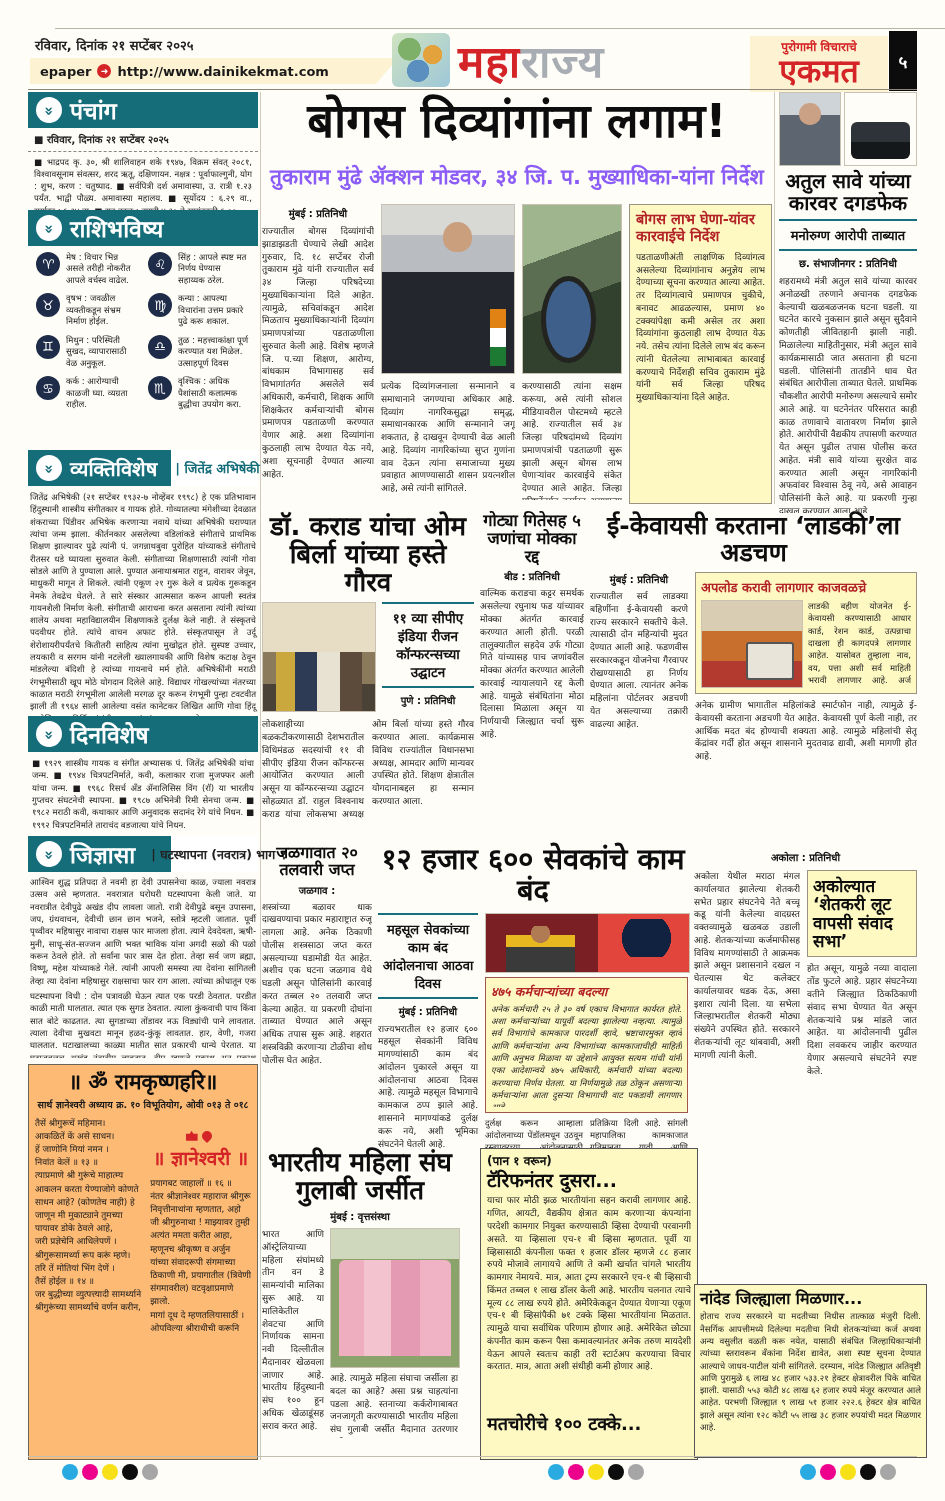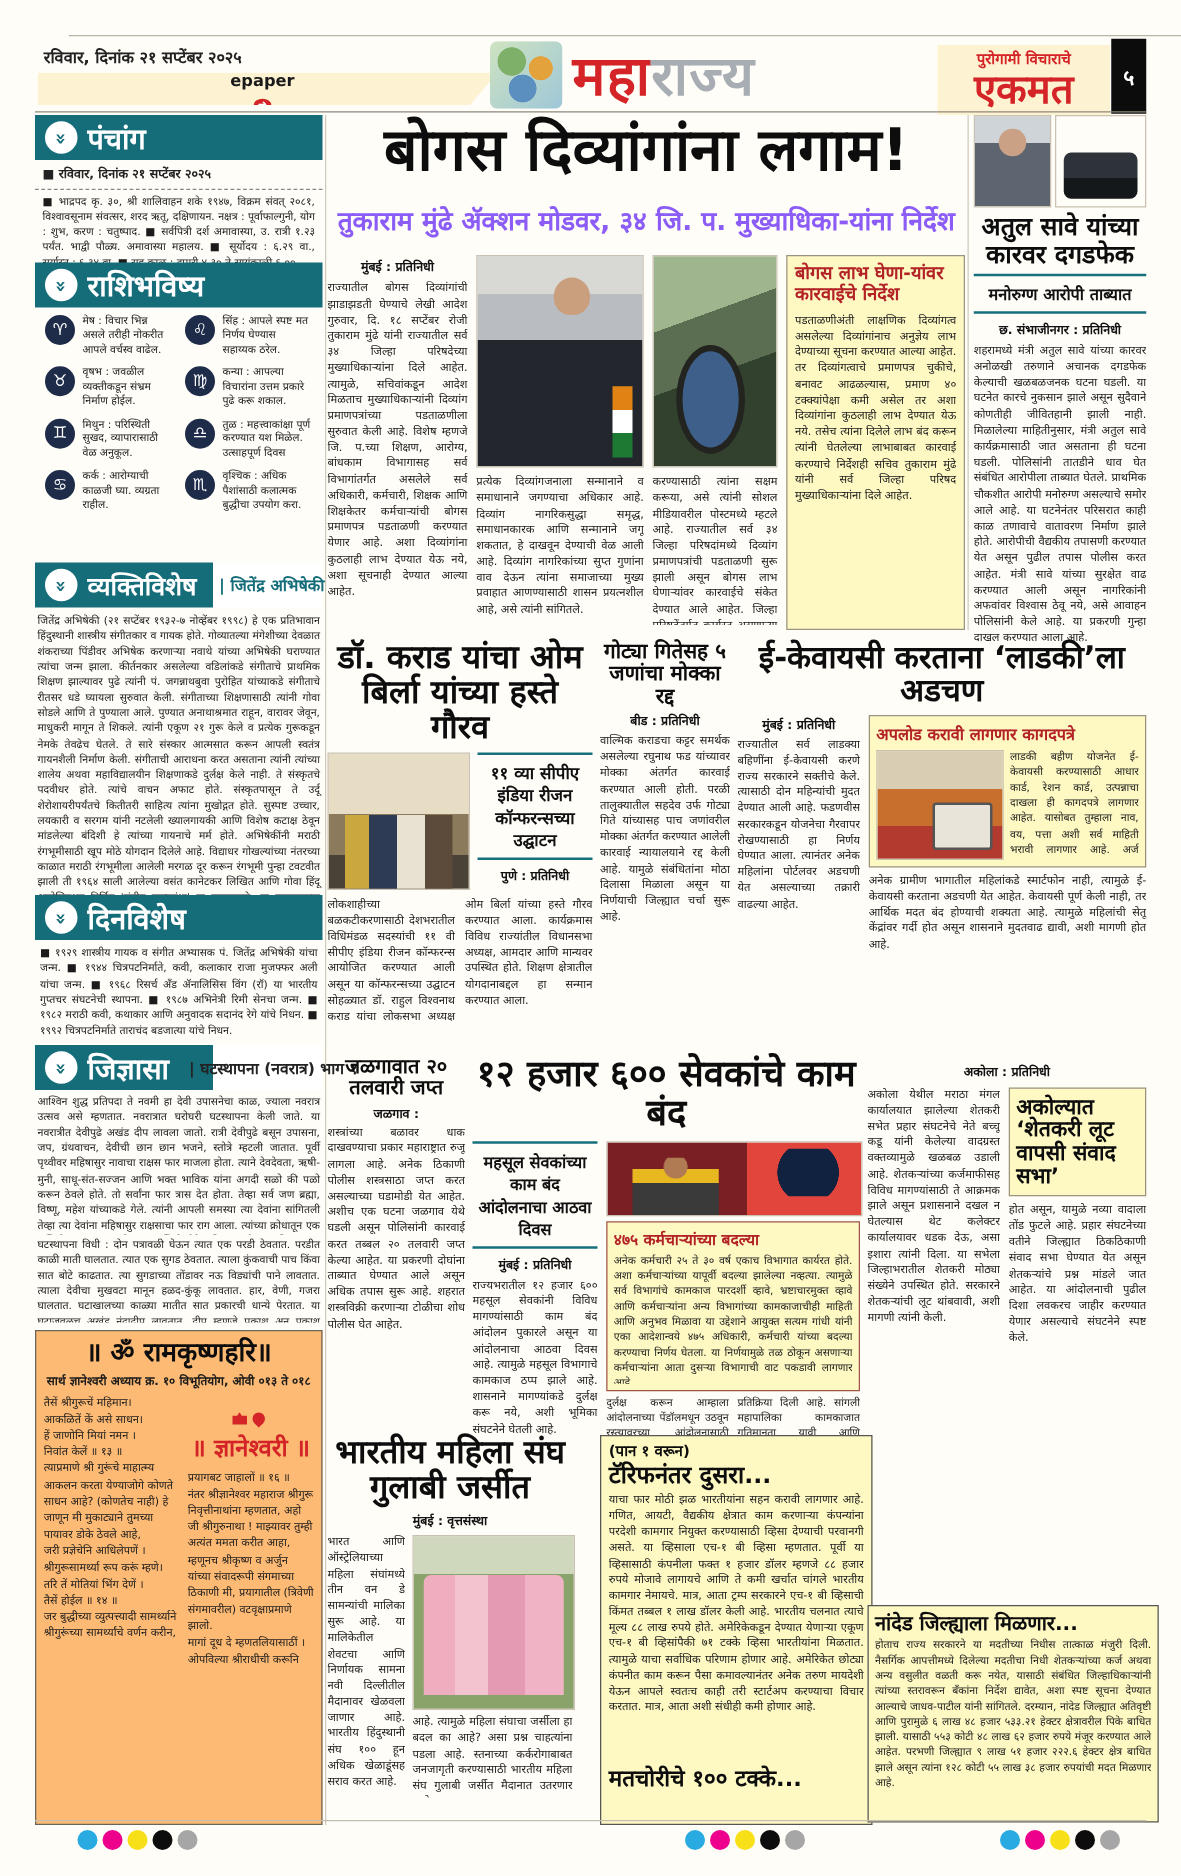--- a/index.html
+++ b/index.html
@@ -5,21 +5,21 @@
   html,body{margin:0;padding:0;background:#e9e9e9;}
   #page{position:relative;width:945px;height:1501px;background:#fffdf8;margin:0 auto;
         font-family:"DejaVu Sans",sans-serif;color:#1a1a1a;overflow:hidden;}
   .abs{position:absolute;}
   .hline{position:absolute;background:#b9b4a8;height:1px;}
   .vline{position:absolute;background:#cfcabc;width:1px;}
 
   
   .dateline{font-size:13px;font-weight:bold;color:#222;}
   .epaper-ribbon{background:#fdf3d2;height:26px;display:flex;align-items:center;gap:6px;
-    padding:0 18px 0 10px;clip-path:polygon(0 0,100% 0,94% 100%,0 100%);font-weight:bold;font-size:13px;flex-direction:column;}
+    padding:0 18px 0 10px;clip-path:polygon(0 0,100% 0,94% 100%,0 100%);font-weight:bold;font-size:13px;}
   .epaper-ico{width:14px;height:14px;border-radius:50%;background:#d42427;color:#fff;display:inline-flex;
     align-items:center;justify-content:center;font-size:9px;}
   .mast-map{width:58px;height:54px;border-radius:6px;
     background:radial-gradient(circle at 30% 30%,#7fb069 0 20%,transparent 21%),
                radial-gradient(circle at 70% 40%,#e3a23c 0 18%,transparent 19%),
                radial-gradient(circle at 45% 70%,#5a8fc0 0 22%,transparent 23%),
                linear-gradient(135deg,#cfe3c0,#9ec7d8);}
   .mast-title{font-size:44px;font-weight:bold;letter-spacing:1px;line-height:1;}
   .mast-maha{color:#d42427;}
   .mast-rajya{color:#a7adb3;}
@@ -293,21 +293,21 @@
 
   <div class="abs" style="left:590px;top:512px;width:327px;height:324px;">
     <div class="h-black" style="font-size:25px;text-align:center;">ई-केवायसी करताना ‘लाडकी’ला अडचण</div>
     <div style="display:flex;gap:7px;margin-top:6px;">
       <div style="width:98px;">
         <div class="byline">मुंबई : प्रतिनिधी</div>
         <div class="body-sm" style="height:244px;margin-top:4px;">राज्यातील सर्व लाडक्या बहिणींना ई-केवायसी करणे राज्य सरकारने सक्तीचे केले. त्यासाठी दोन महिन्यांची मुदत देण्यात आली आहे. फडणवीस सरकारकडून योजनेचा गैरवापर रोखण्यासाठी हा निर्णय घेण्यात आला. त्यानंतर अनेक महिलांना पोर्टलवर अडचणी येत असल्याच्या तक्रारी वाढल्या आहेत.</div>
       </div>
       <div style="flex:1;">
         <div class="boxed" style="padding:5px;">
-          <div class="red-kicker" style="font-size:13px;margin-bottom:4px;">अपलोड करावी लागणार कागदपत्रे</div>
+          <div class="red-kicker" style="font-size:13px;margin-bottom:4px;">अपलोड करावी लागणार काजवळच्रे</div>
           <div style="display:flex;gap:5px;">
             <div class="ph ph-ekyc" style="width:100px;height:86px;"></div>
             <div class="body-xs" style="flex:1;height:86px;">लाडकी बहीण योजनेत ई-केवायसी करण्यासाठी आधार कार्ड, रेशन कार्ड, उत्पन्नाचा दाखला ही कागदपत्रे लागणार आहेत. यासोबत तुम्हाला नाव, वय, पत्ता अशी सर्व माहिती भरावी लागणार आहे. अर्ज करताना जी कागदपत्रे अपलोड केली होती, तीच पुन्हा अपलोड करावी लागणार आहेत.</div>
           </div>
         </div>
         <div class="body-sm" style="height:138px;margin-top:5px;">अनेक ग्रामीण भागातील महिलांकडे स्मार्टफोन नाही, त्यामुळे ई-केवायसी करताना अडचणी येत आहेत. केवायसी पूर्ण केली नाही, तर आर्थिक मदत बंद होण्याची शक्यता आहे. त्यामुळे महिलांची सेतू केंद्रांवर गर्दी होत असून शासनाने मुदतवाढ द्यावी, अशी मागणी होत आहे.</div>
       </div>
     </div>
   </div>
 
@@ -320,21 +320,21 @@
   <div class="abs" style="left:378px;top:844px;width:310px;height:296px;">
     <div class="h-black" style="font-size:29px;text-align:center;">१२ हजार ६०० सेवकांचे काम बंद</div>
     <div style="display:flex;gap:7px;margin-top:6px;">
       <div style="width:100px;">
         <div class="subhead-rule" style="font-size:13px;">महसूल सेवकांच्या काम बंद आंदोलनाचा आठवा दिवस</div>
         <div class="byline" style="margin:5px 0;">मुंबई : प्रतिनिधी</div>
         <div class="body-sm" style="height:140px;">राज्यभरातील १२ हजार ६०० महसूल सेवकांनी विविध मागण्यांसाठी काम बंद आंदोलन पुकारले असून या आंदोलनाचा आठवा दिवस आहे. त्यामुळे महसूल विभागाचे कामकाज ठप्प झाले आहे. शासनाने मागण्यांकडे दुर्लक्ष करू नये, अशी भूमिका संघटनेने घेतली आहे.</div>
       </div>
       <div style="flex:1;">
         <div class="ph ph-sevak" style="width:100%;height:58px;"></div>
-        <div class="boxed" style="padding:5px;margin-top:4px;border-color:#a0554d;">
+        <div class="boxed" style="padding:5px;margin-top:4px;border-color:#a0554d;font-style:italic;">
           <div class="red-kicker" style="font-size:12.5px;margin-bottom:3px;">४७५ कर्मचाऱ्यांच्या बदल्या</div>
           <div class="body-xs" style="height:104px;">अनेक कर्मचारी २५ ते ३० वर्ष एकाच विभागात कार्यरत होते. अशा कर्मचाऱ्यांच्या यापूर्वी बदल्या झालेल्या नव्हत्या. त्यामुळे सर्व विभागांचे कामकाज पारदर्शी व्हावे, भ्रष्टाचारमुक्त व्हावे आणि कर्मचाऱ्यांना अन्य विभागांच्या कामकाजाचीही माहिती आणि अनुभव मिळावा या उद्देशाने आयुक्त सत्यम गांधी यांनी एका आदेशान्वये ४७५ अधिकारी, कर्मचारी यांच्या बदल्या करण्याचा निर्णय घेतला. या निर्णयामुळे तळ ठोकून असणाऱ्या कर्मचाऱ्यांना आता दुसऱ्या विभागाची वाट पकडावी लागणार आहे.</div>
         </div>
         <div class="body-xs" style="columns:2;column-gap:7px;height:58px;margin-top:4px;">दुर्लक्ष करून आम्हाला आंदोलनाच्या पेंडॉलमधून उठवून रस्त्यावरच्या आंदोलनासाठी मजबूर करत असल्याची प्रतिक्रिया दिली आहे. सांगली महापालिका कामकाजात गतिमानता यावी आणि कर्मचाऱ्यांना शिस्त लागावी, या उद्देशाने महापालिका आयुक्त सत्यम गांधी यांनी एकाच वेळी ४७५ कर्मचाऱ्यांच्या बदल्या केल्या आहेत. विशेष म्हणजे या बदलांमध्ये पाच वर्षांपेक्षा अधिक कालावधी एकाच कार्यालयामध्ये काम करणाऱ्या कर्मचाऱ्यांचा समावेश आहे.</div>
       </div>
     </div>
   </div>
 
   <div class="abs" style="left:694px;top:844px;width:223px;height:434px;">
     <div class="byline" style="margin:6px 0;">अकोला : प्रतिनिधी</div>

